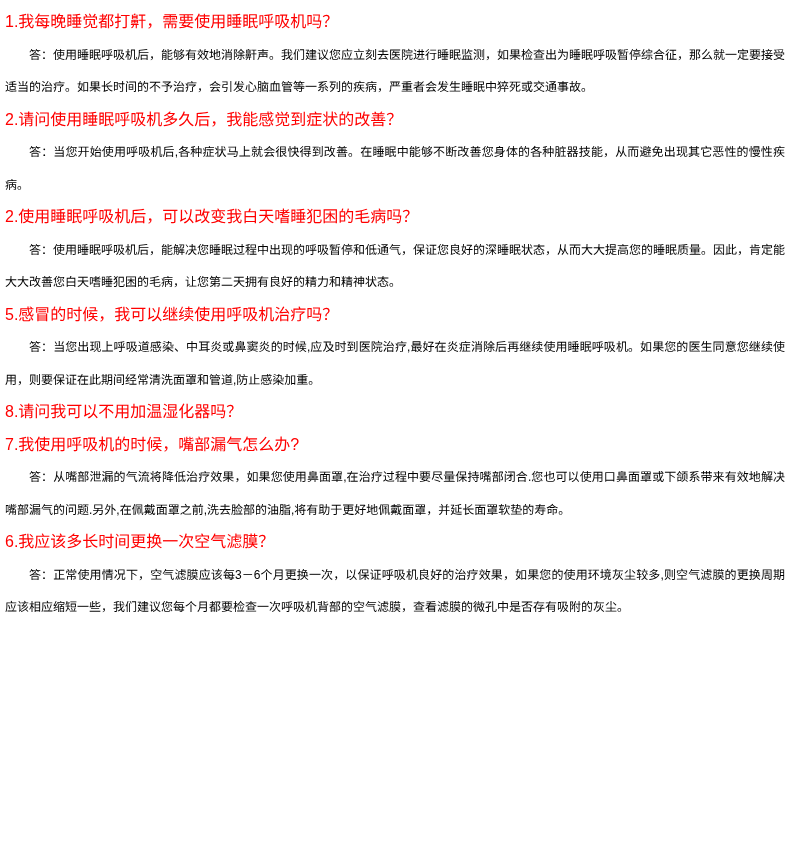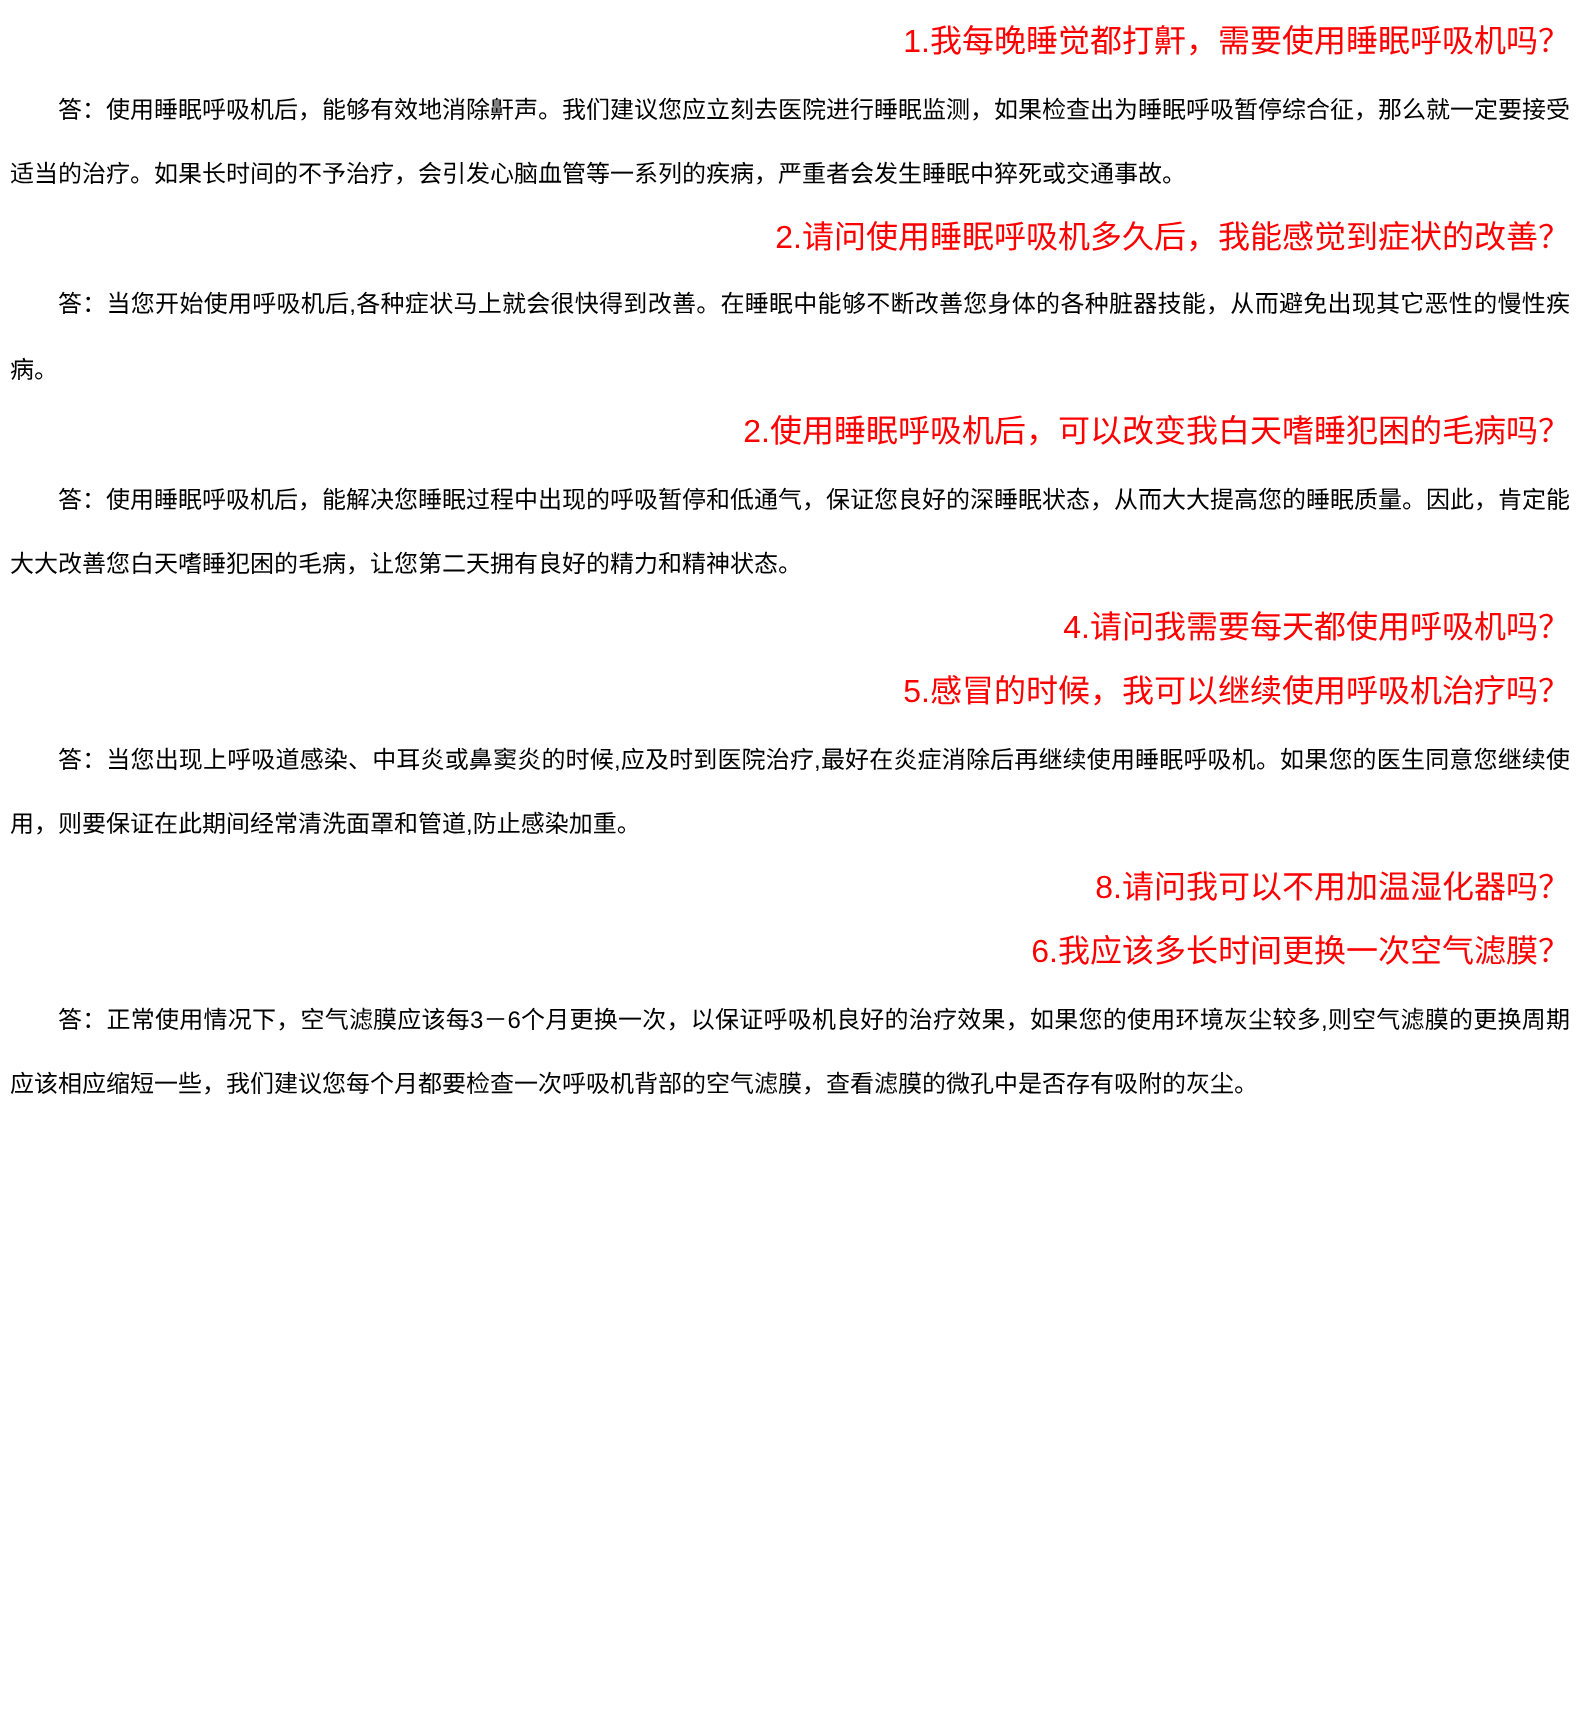--- a/index.html
+++ b/index.html
@@ -27,21 +27,20 @@
     margin:0;
     padding:0;
   }
   .q{
     margin:0;
     color:var(--q-color);
     font-size:16px;
     line-height:32.5px;
     font-weight:normal;
     white-space:normal;
-    text-align:right;
   }
   .a{
     margin:0;
     color:var(--a-color);
     font-size:12px;
     line-height:32.5px;
     text-indent:2em;
     text-align:justify;
     text-justify:inter-ideograph;
   }
@@ -60,31 +59,34 @@
     <p class="q">2.请问使用睡眠呼吸机多久后，我能感觉到症状的改善？</p>
     <p class="a">答：当您开始使用呼吸机后,各种症状马上就会很快得到改善。在睡眠中能够不断改善您身体的各种脏器技能，从而避免出现其它恶性的慢性疾病。</p>
   </section>
 
   <section class="qa">
     <p class="q">2.使用睡眠呼吸机后，可以改变我白天嗜睡犯困的毛病吗？</p>
     <p class="a">答：使用睡眠呼吸机后，能解决您睡眠过程中出现的呼吸暂停和低通气，保证您良好的深睡眠状态，从而大大提高您的睡眠质量。因此，肯定能大大改善您白天嗜睡犯困的毛病，让您第二天拥有良好的精力和精神状态。</p>
   </section>
 
   <section class="qa">
-    <p class="q">4.请问我需要每天都使用呼吸机吗？</p>
   </section>
 
   <section class="qa">
     <p class="q">5.感冒的时候，我可以继续使用呼吸机治疗吗？</p>
     <p class="a">答：当您出现上呼吸道感染、中耳炎或鼻窦炎的时候,应及时到医院治疗,最好在炎症消除后再继续使用睡眠呼吸机。如果您的医生同意您继续使用，则要保证在此期间经常清洗面罩和管道,防止感染加重。</p>
   </section>
 
   <section class="qa">
     <p class="q">8.请问我可以不用加温湿化器吗？</p>
   </section>
 
+  <section class="qa">
+    <p class="q">7.我使用呼吸机的时候，嘴部漏气怎么办?</p>
+    <p class="a">答：从嘴部泄漏的气流将降低治疗效果，如果您使用鼻面罩,在治疗过程中要尽量保持嘴部闭合.您也可以使用口鼻面罩或下颌系带来有效地解决嘴部漏气的问题.另外,在佩戴面罩之前,洗去脸部的油脂,将有助于更好地佩戴面罩，并延长面罩软垫的寿命。</p>
+  </section>
 
   <section class="qa">
     <p class="q">6.我应该多长时间更换一次空气滤膜？</p>
     <p class="a">答：正常使用情况下，空气滤膜应该每3－6个月更换一次，以保证呼吸机良好的治疗效果，如果您的使用环境灰尘较多,则空气滤膜的更换周期应该相应缩短一些，我们建议您每个月都要检查一次呼吸机背部的空气滤膜，查看滤膜的微孔中是否存有吸附的灰尘。</p>
   </section>
 
 </div>
 
 </body></html>

